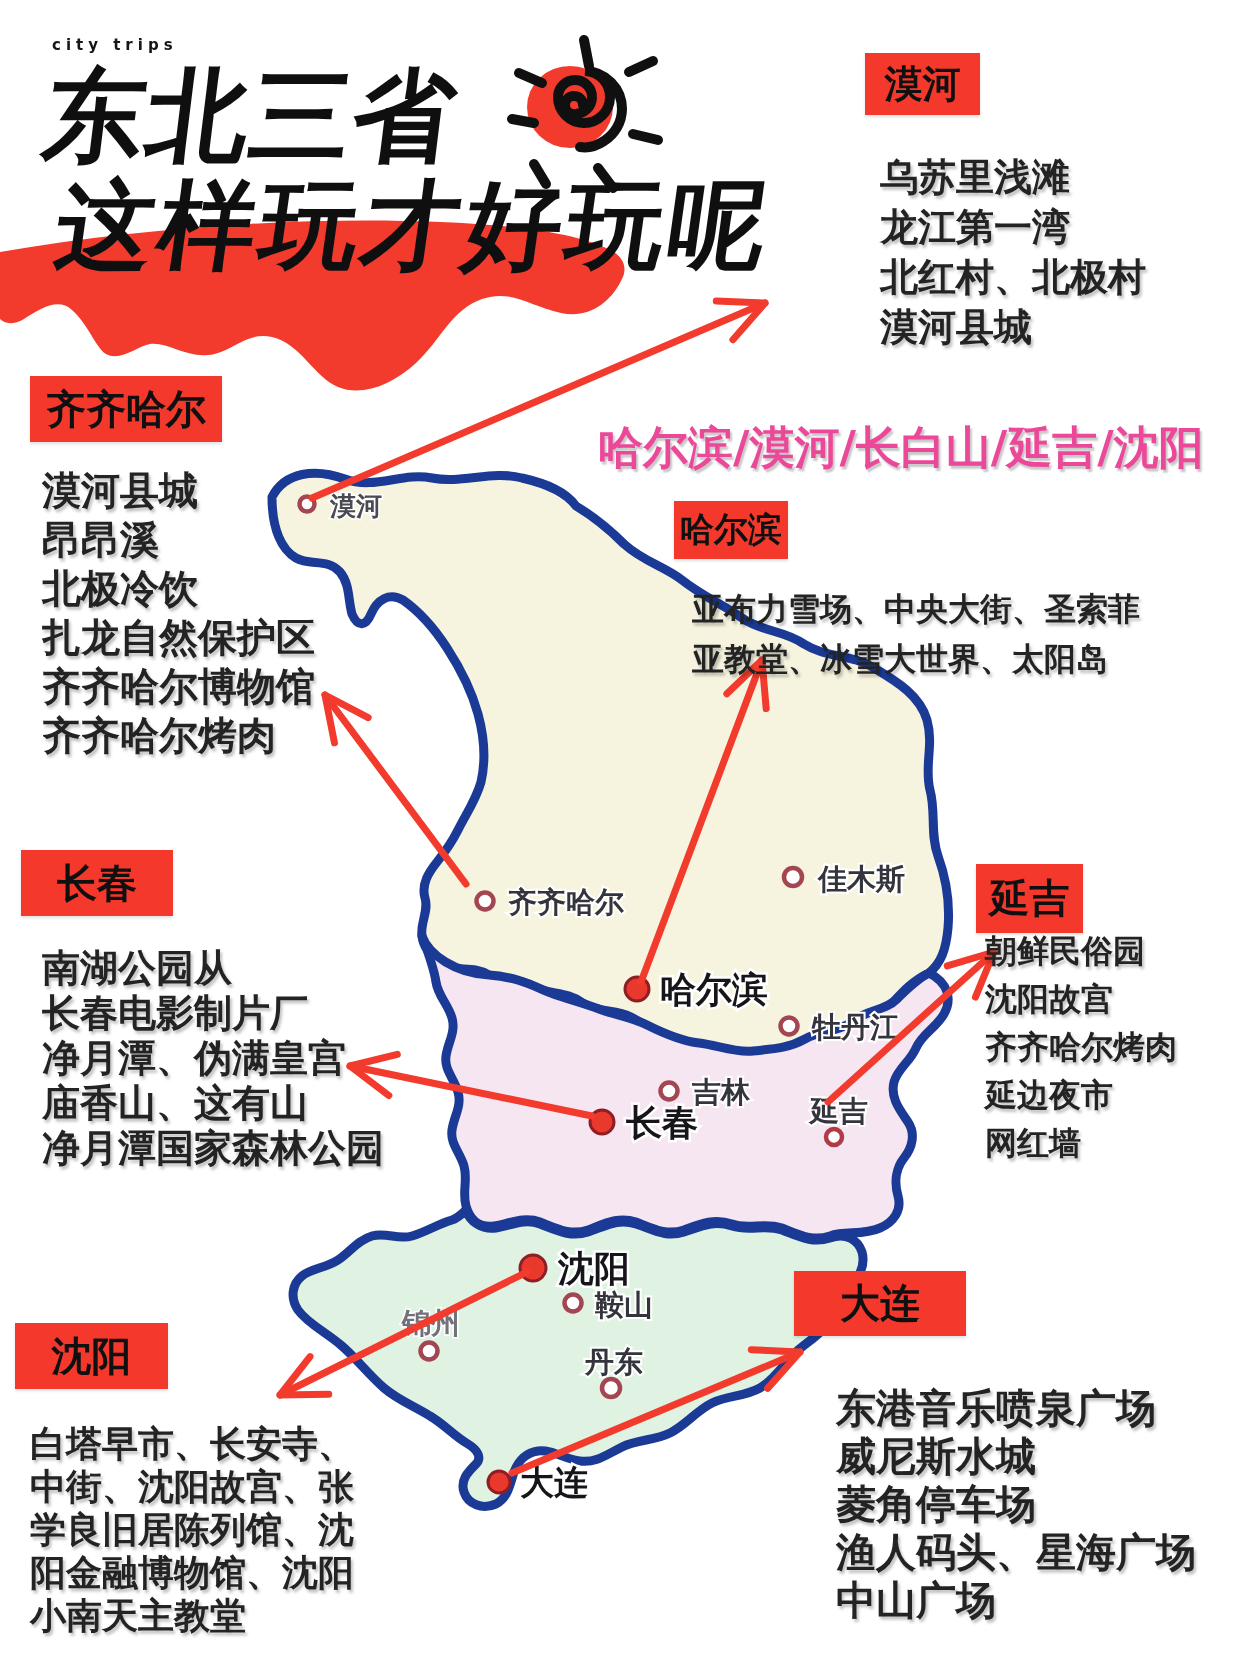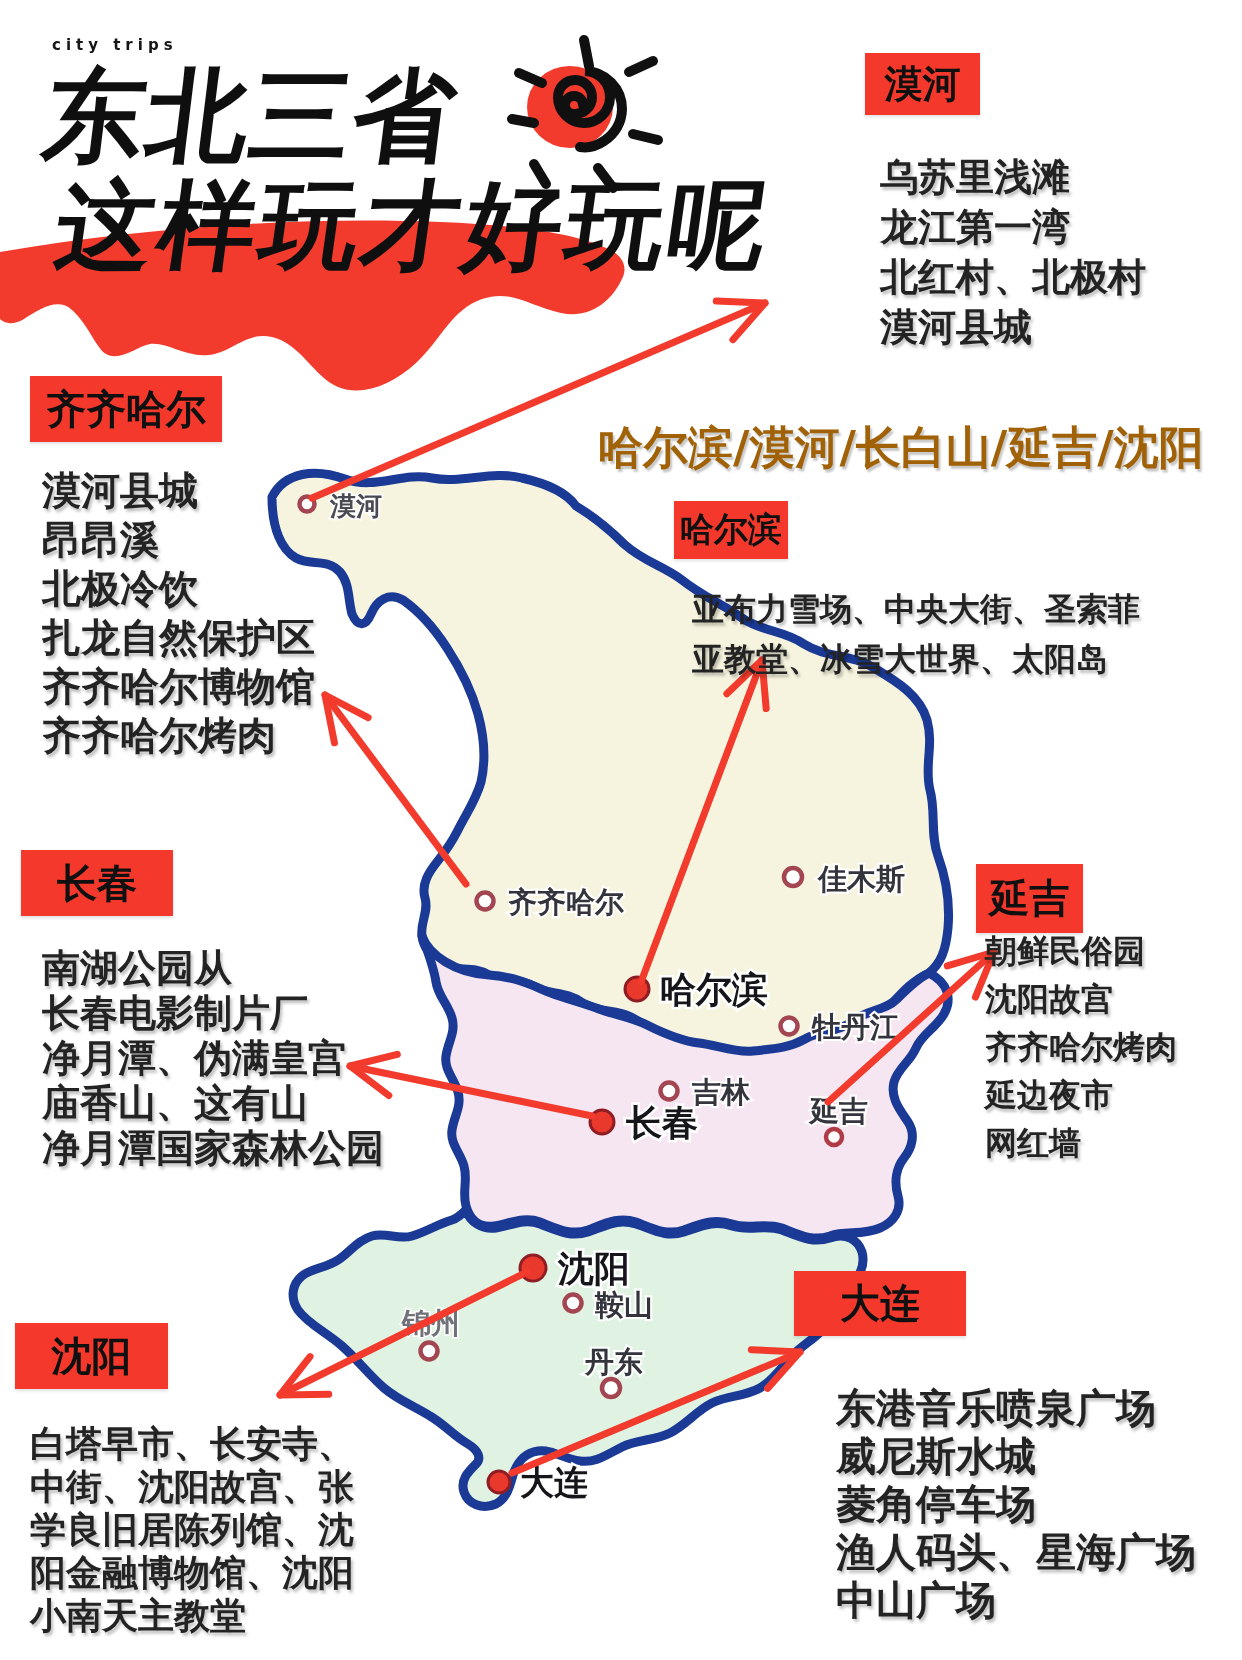--- a/index.html
+++ b/index.html
@@ -14,21 +14,21 @@
   }
   .title1{
     left:38px;top:64px;font-size:101px;font-weight:900;color:#0f0f0f;line-height:1.04;
     letter-spacing:2px;transform:skewX(-7deg);transform-origin:left bottom;z-index:3;white-space:nowrap;
   }
   .title2{
     left:50px;top:176px;font-size:97px;font-weight:900;color:#0f0f0f;line-height:1.04;
     letter-spacing:5px;transform:skewX(-8deg);transform-origin:left bottom;z-index:3;white-space:nowrap;
   }
   .subtitle{
-    left:598px;top:418px;font-size:45px;font-weight:800;color:#a16207;z-index:3;white-space:nowrap;
+    left:598px;top:418px;font-size:45px;font-weight:800;color:#ec4899;z-index:3;white-space:nowrap;
     text-shadow:2px 3px 2px rgba(0,0,0,0.22);
   }
   .citybox{
     z-index:4;background:#f4392c;color:#101010;display:flex;align-items:center;justify-content:center;
     font-weight:800;box-shadow:0 2px 3px rgba(0,0,0,0.12);white-space:nowrap;
   }
   .list{
     z-index:3;color:#232323;font-weight:700;white-space:nowrap;
     text-shadow:2px 3px 3px rgba(0,0,0,0.25);
   }

